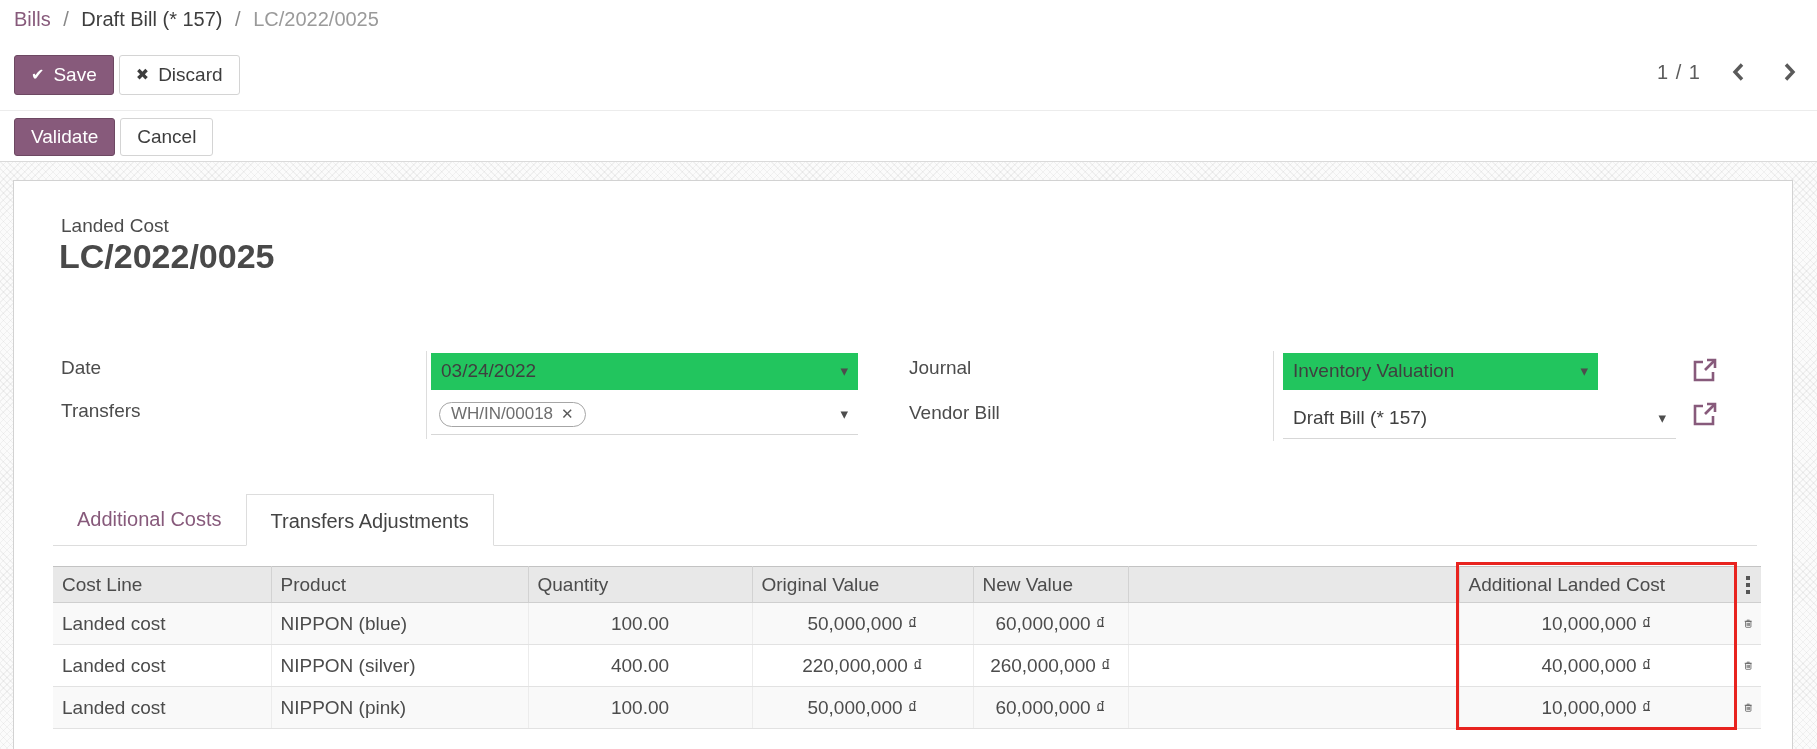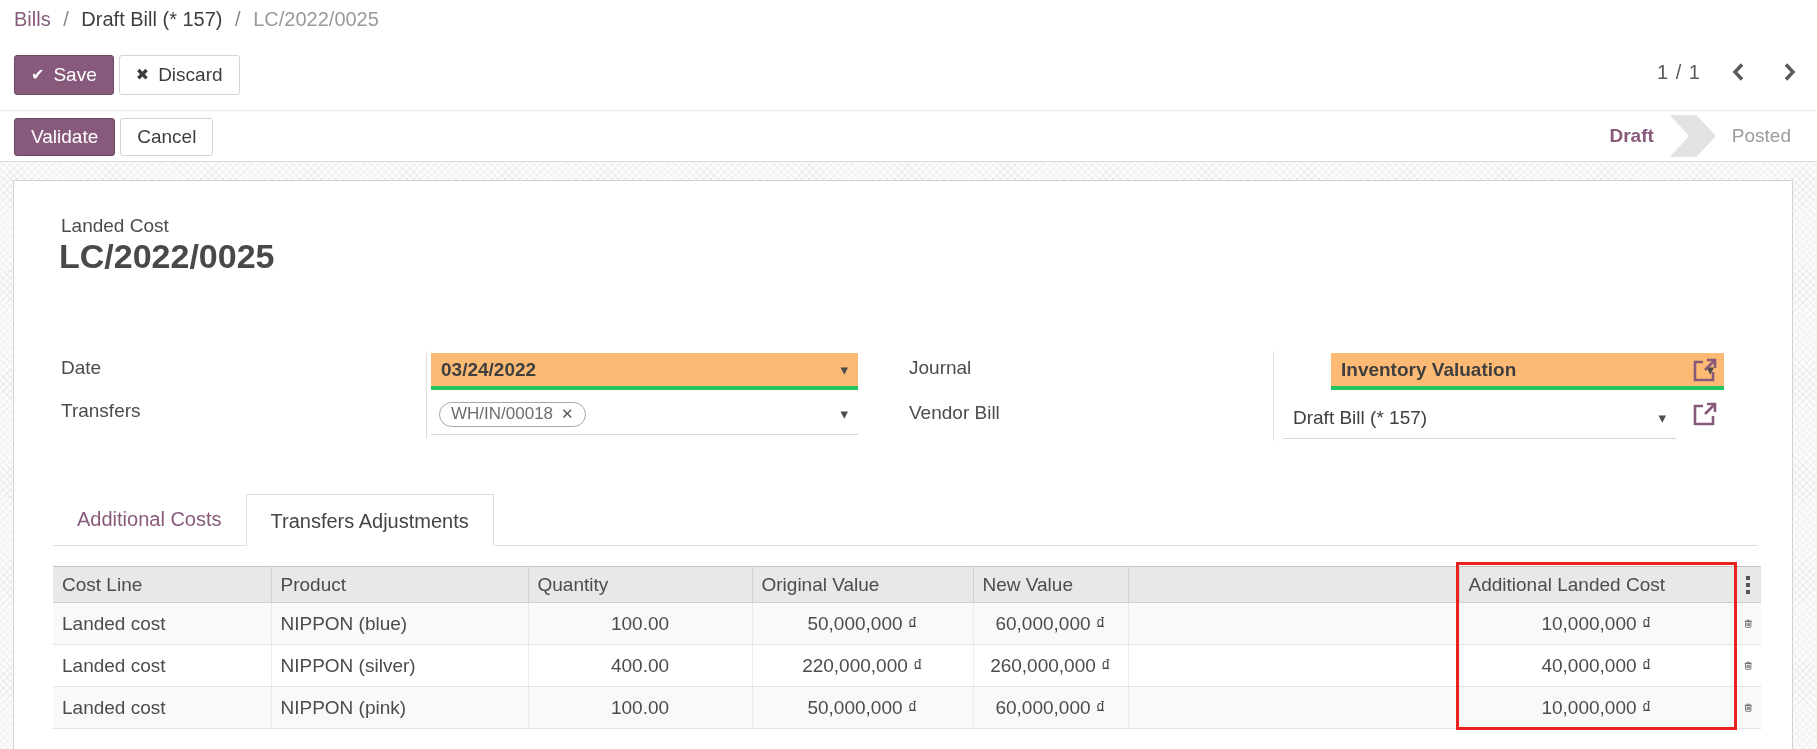--- a/index.html
+++ b/index.html
@@ -56,21 +56,21 @@
   }
   .sheet { position:absolute; left:13px; top:18px; width:1780px; height:600px;
     background:#fff; border:1px solid #d2d2d2; }
 
   .sheet-label { position:absolute; left:47px; top:34px; font-size:19px; color:#4c4c4c; }
   .sheet-title { position:absolute; left:45px; top:56px; font-size:34px; font-weight:bold; color:#494949; }
 
   .fld-label { position:absolute; font-size:19px; color:#4c4c4c; }
   .vsep { position:absolute; width:1px; background:#ddd; }
   .fld { position:absolute; display:flex; align-items:center; cursor:text; }
-  .fld-filled { background:#fdba74; border-bottom:4px solid #22c55e;font-weight:bold; }
+  .fld-filled { background:#22c55e; border-bottom:1px solid #22c55e; }
   .fld-plain  { background:#fff; border-bottom:1px solid #d7d7d7; }
   .fld-text { padding-left:10px; font-size:19px; color:#3f3f3f; flex:1 1 auto; white-space:nowrap; overflow:hidden; }
   .caret { color:#4d4d4d; font-size:15px; padding-right:10px; cursor:pointer; }
   .tag { display:inline-flex; align-items:center; gap:8px; margin-left:8px;
      border:1px solid #a6a6a6; border-radius:14px; padding:1px 11px 2px;
      color:#6e6e6e; font-size:17px; background:#fff; }
   .tag-x { font-weight:bold; color:#595959; cursor:pointer; font-size:15px; }
   .ext-link { position:absolute; width:27px; height:27px; cursor:pointer; }
 
   
@@ -144,25 +144,20 @@
 
     <div class="row2">
       <button class="btn btn-primary">
         <span>Validate</span>
       </button>
       <button class="btn btn-plain">
         <span>Cancel</span>
       </button>
     </div>
 
-    <div class="statusbar">
-      <span class="stage stage-active">Draft</span>
-      <span class="stage-arrow"></span>
-      <span class="stage stage-muted">Posted</span>
-    </div>
 
     <div class="row2-sep"></div>
   </div>
 
   <div class="workspace">
     <div class="sheet">
 
       <div class="sheet-label">Landed Cost</div>
       <div class="sheet-title">LC/2022/0025</div>
 
@@ -181,21 +176,21 @@
           <span class="tag-x">✕</span>
         </span>
         <span class="fld-text"></span>
         <span class="caret">▾</span>
       </div>
 
       <div class="fld-label" style="left:895px; top:176px;">Journal</div>
       <div class="fld-label" style="left:895px; top:221px;">Vendor Bill</div>
       <div class="vsep" style="left:1259px; top:170px; height:90px;"></div>
 
-      <div class="fld fld-filled" style="left:1269px; top:172px; width:393px; height:37px;margin-left:48px;">
+      <div class="fld fld-filled" style="left:1269px; top:172px; width:315px; height:37px;">
         <span class="fld-text">Inventory Valuation</span>
         <span class="caret">▾</span>
       </div>
       <span class="ext-link" style="left:1677px; top:176px;">
         <svg width="27" height="27" viewBox="0 0 27 27" fill="none" stroke="#875a7b" stroke-width="2.6">
           <path d="M12 5 H4 V23 H22 V15"></path>
             <path d="M14 13 L24 3"></path>
             <path d="M16 3 H24 V11"></path>
         </svg>
       </span>

